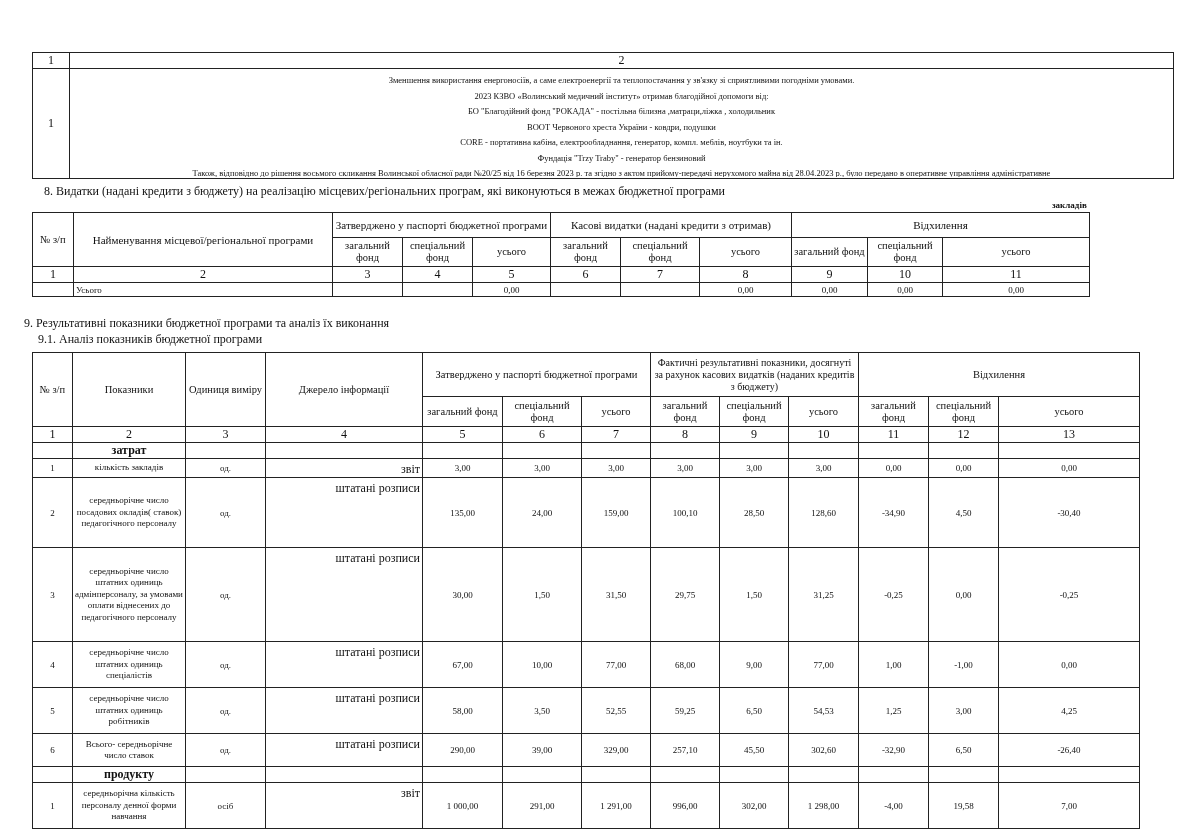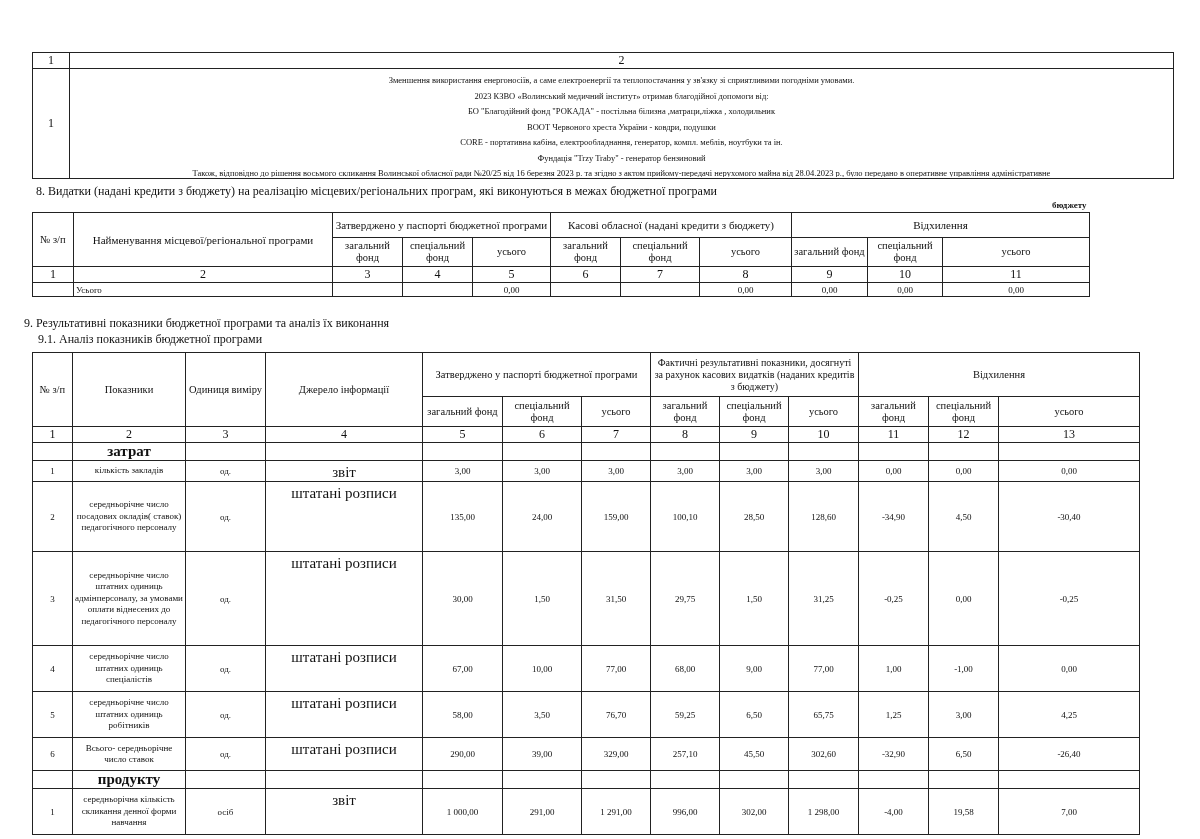--- a/index.html
+++ b/index.html
@@ -15,22 +15,22 @@
   .sec { position:absolute; font-size:12px; white-space:nowrap; }
   .unit { position:absolute; font-size:9px; font-weight:bold; }
   .t2 { left:32px; top:212px; width:1058px; font-size:11px; }
   .t2 td { border-width:1.2px; }
   .t2 .small { font-size:10.5px; line-height:12px; }
   .t2 .bold { font-weight:bold; font-size:9px; }
   .t3 { left:32px; top:352px; width:1108px; font-size:10.5px; }
   .t3 td { border-width:1.2px; }
   .t3 .c { font-size:9px; line-height:11.5px; }
   .t3 .num { font-size:9px; }
-  .t3 .src { vertical-align:top; font-size:15px; padding-top:3px; }
-  .t3 .cat { font-weight:bold; font-size:15px; }
+  .t3 .src { vertical-align:top; font-size:12px; padding-top:3px;text-align:right; }
+  .t3 .cat { font-weight:bold; font-size:12px; }
 </style>
 </head>
 <body>
 
 <table class="t1">
   <colgroup>
       <col style="width:37px">
       <col>
     </colgroup>
   <tbody>
@@ -49,43 +49,43 @@
         <div class="ln">CORE - портативна кабіна, електрообладнання, генератор, компл. меблів, ноутбуки та ін.</div>
         <div class="ln">Фундація "Trzy Traby" - генератор бензиновий</div>
         <div class="ln" style="margin-left:-150px;margin-right:-150px">Також, відповідно до рішення восьмого скликання Волинської обласної ради №20/25 від 16 березня 2023 р. та згідно з актом прийому-передачі нерухомого майна від 28.04.2023 р., було передано в оперативне управління адміністративне</div>
 
       </div>
     </td>
   </tr>
 </tbody>
   </table>
 
-<div class="sec" style="left:36px;top:184px;">8. Видатки (надані кредити з бюджету) на реалізацію місцевих/регіональних програм, які виконуються в межах бюджетної програми</div>
-<div class="unit" style="left:1052px;top:200px;">бюджету</div>
+<div class="sec" style="left:44px;top:184px;">8. Видатки (надані кредити з бюджету) на реалізацію місцевих/регіональних програм, які виконуються в межах бюджетної програми</div>
+<div class="unit" style="left:1052px;top:200px;">закладів</div>
 
 <table class="t2">
   <colgroup>
     <col style="width:41px">
       <col style="width:259px">
       <col style="width:70px">
       <col style="width:70px">
       <col style="width:78px">
     <col style="width:70px">
       <col style="width:79px">
       <col style="width:92px">
       <col style="width:76px">
       <col style="width:75px">
       <col>
   </colgroup>
   <tbody>
       <tr style="height:25px">
     <td rowspan="2" class="small">№ з/п</td>
     <td rowspan="2">Найменування місцевої/регіональної програми</td>
     <td colspan="3">Затверджено у паспорті бюджетної програми</td>
-    <td colspan="3">Касові обласної (надані кредити з бюджету)</td>
+    <td colspan="3">Касові видатки (надані кредити з отримав)</td>
     <td colspan="3">Відхилення</td>
   </tr>
   <tr style="height:29px" class="small">
     <td>загальний фонд</td>
     <td>спеціальний фонд</td>
     <td>усього</td>
     <td>загальний фонд</td>
     <td>спеціальний фонд</td>
     <td>усього</td>
     <td>загальний фонд</td>
@@ -253,24 +253,24 @@
         <td class="num">-1,00</td>
         <td class="num">0,00</td>
       </tr>
       <tr style="height: 46px;">
         <td class="num">5</td>
         <td class="c">середньорічне число штатних одиниць робітників</td>
         <td class="num">од.</td>
         <td class="src">штатані розписи</td>
         <td class="num">58,00</td>
         <td class="num">3,50</td>
-        <td class="num">76,70</td>
+        <td class="num">52,55</td>
         <td class="num">59,25</td>
         <td class="num">6,50</td>
-        <td class="num">65,75</td>
+        <td class="num">54,53</td>
         <td class="num">1,25</td>
         <td class="num">3,00</td>
         <td class="num">4,25</td>
       </tr>
       <tr style="height: 33px;">
         <td class="num">6</td>
         <td class="c">Всього- середньорічне число ставок</td>
         <td class="num">од.</td>
         <td class="src">штатані розписи</td>
         <td class="num">290,00</td>
@@ -297,21 +297,21 @@
         <td></td>
         <td></td>
         <td></td>
         <td></td>
         <td></td>
   </tr>
   </tbody>
     <tbody id="product-body">
       <tr style="height: 46px;">
         <td class="num">1</td>
-        <td class="c">середньорічна кількість скликання денної форми навчання</td>
+        <td class="c">середньорічна кількість персоналу денної форми навчання</td>
         <td class="num">осіб</td>
         <td class="src">звіт</td>
         <td class="num">1 000,00</td>
         <td class="num">291,00</td>
         <td class="num">1 291,00</td>
         <td class="num">996,00</td>
         <td class="num">302,00</td>
         <td class="num">1 298,00</td>
         <td class="num">-4,00</td>
         <td class="num">19,58</td>

